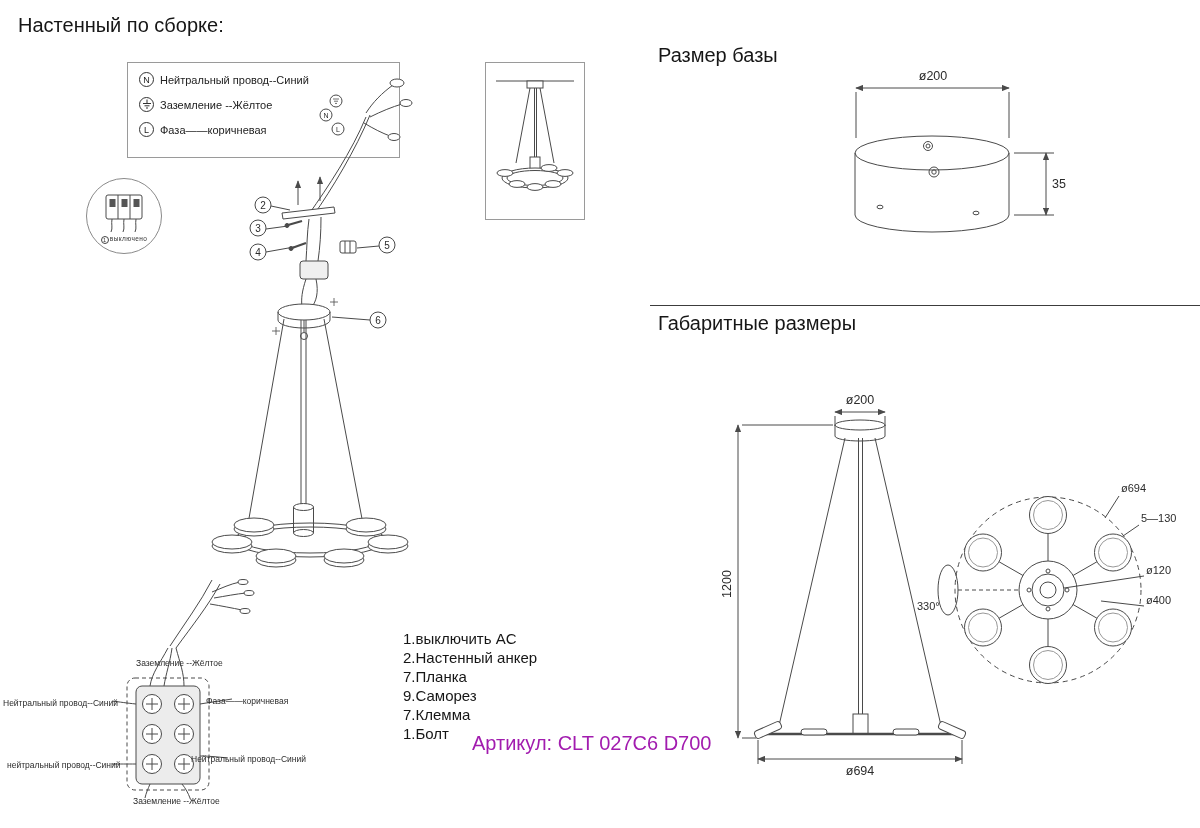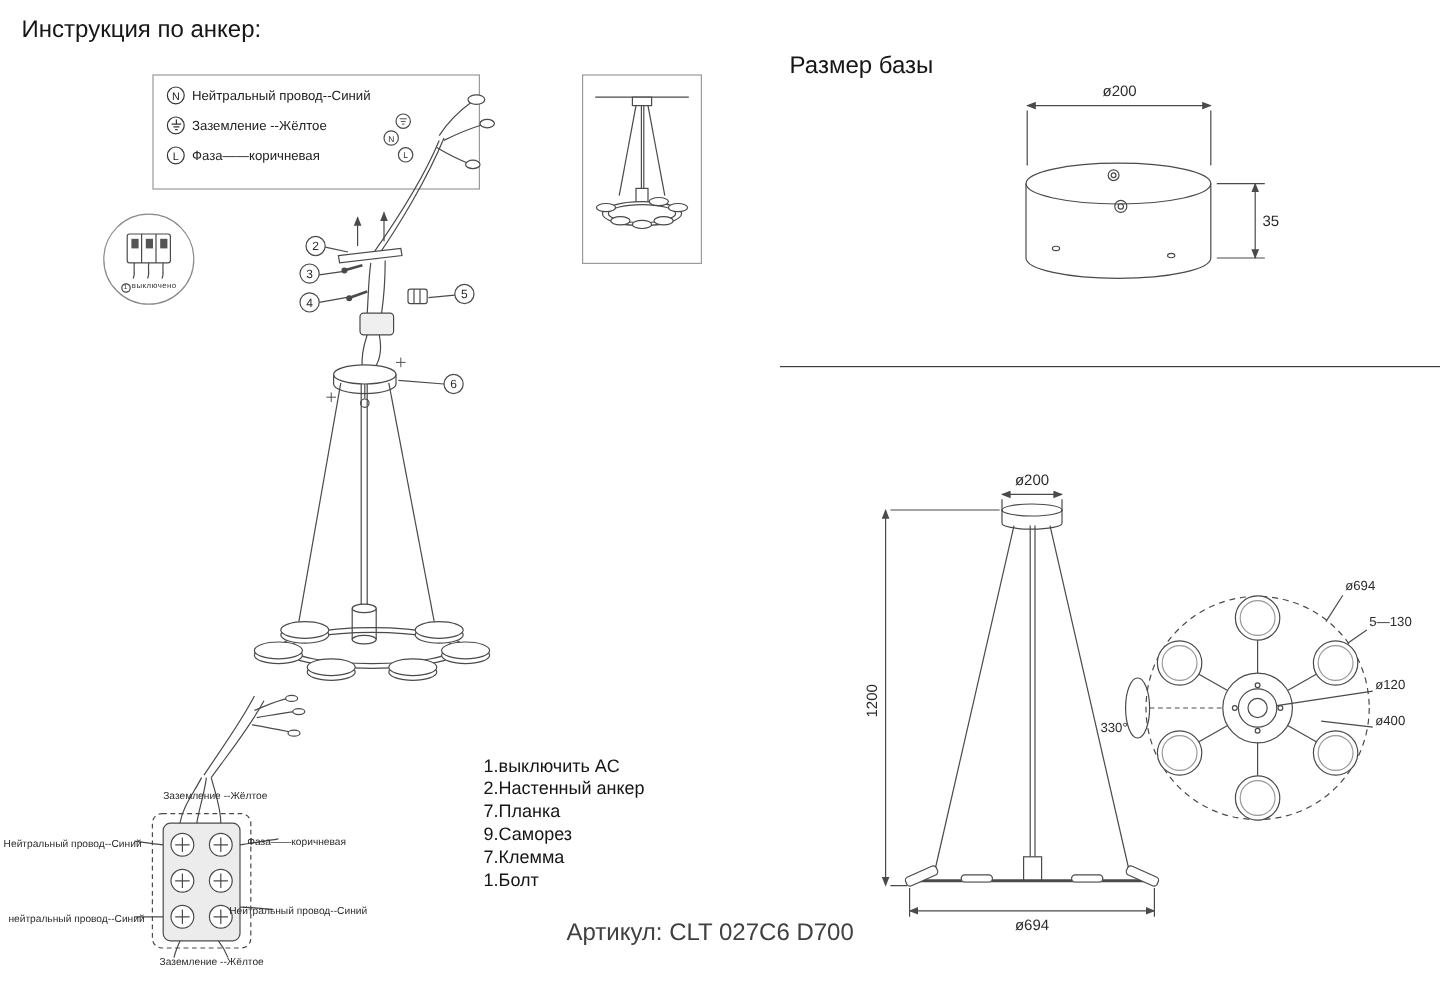--- a/index.html
+++ b/index.html
@@ -4,21 +4,21 @@
 <style>
   * { margin:0; padding:0; box-sizing:border-box; }
   body { background:#fff; }
   .page { position:relative; width:1200px; height:828px; background:#ffffff;
           font-family:"Liberation Sans", sans-serif; color:#1a1a1a; overflow:hidden; }
   .abs { position:absolute; }
   .title { position:absolute; font-size:20px; color:#161616; }
   .assembly-title { left:18px; top:14px; }
   .base-title { left:658px; top:22px;margin-top:22px; }
   .overall-title { left:658px; top:312px; }
-  .article { position:absolute; left:472px; top:766px; font-size:20px; color:#404040; }
+  .article { position:absolute; left:472px; top:732px; font-size:20px; color:#a21caf; }
 
   .legend { position:absolute; left:127px; top:62px; width:273px; height:96px;
             border:1px solid #9a9a9a; padding:9px 0 0 11px;
             display:flex; flex-direction:column; gap:10px; }
   .legend-row { display:flex; align-items:center; gap:6px; }
   .sym { width:15px; height:15px; border:1px solid #333; border-radius:50%;
          font-size:9px; display:inline-flex; align-items:center; justify-content:center;
          flex:0 0 auto; color:#222; }
   .ltext { font-size:11px; color:#222; white-space:nowrap; }
 
@@ -42,23 +42,24 @@
   .dim { font-size:12.5px; }
   .dim-sm { font-size:11px; }
   .tiny { font-size:8.5px; }
   .callout-num { font-size:10px; }
 </style>
 </head>
 <body>
 
 <div class="page">
 
-  <div class="title assembly-title">Инструкция по анкер:</div>
+  <div class="title assembly-title">Настенный по сборке:</div>
   <div class="title base-title">Размер базы</div>
   <div class="divider"></div>
+  <div class="title overall-title">Габаритные размеры</div>
   <div class="article">Артикул: CLT 027C6 D700</div>
 
   <div class="legend">
     <div class="legend-row">
       <span class="sym">N</span>
       <span class="ltext">Нейтральный провод--Синий</span>
     </div>
     <div class="legend-row">
       <span class="sym">
         <svg width="10" height="11" viewBox="0 0 10 11">

